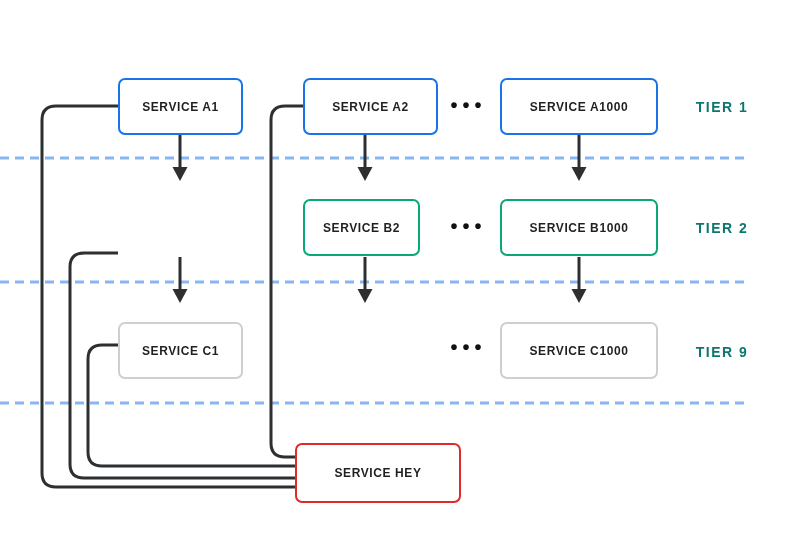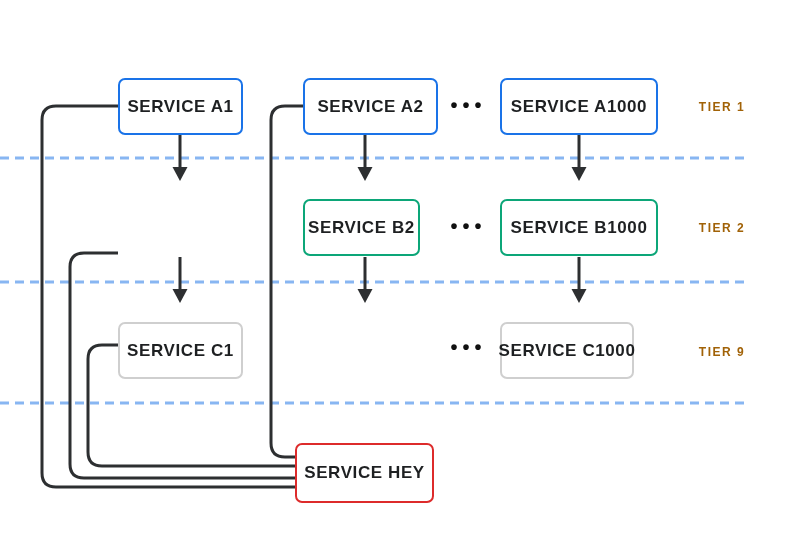--- a/index.html
+++ b/index.html
@@ -24,36 +24,36 @@
     position: absolute;
     height: 57px;
     box-sizing: border-box;
     border: 2px solid #999;
     border-radius: 7px;
     background: #ffffff;
     display: flex;
     align-items: center;
     justify-content: center;
     font-weight: bold;
-    font-size: 17px;
+    font-size: 12px;
     letter-spacing: 0.6px;
     color: #1e2022;
     white-space: nowrap;
   }
   .tier1-border { border-color: #1a73e8; }
   .tier2-border { border-color: #0ca678; }
   .tier3-border { border-color: #cfcfcf; }
   .external-border { border-color: #dd2b2b; }
   .tier-label {
     position: absolute;
     transform: translate(-50%, -50%);
     font-weight: bold;
-    font-size: 12px;
+    font-size: 14px;
     letter-spacing: 1.5px;
-    color: #a16207;
+    color: #0f766e;
     white-space: nowrap;
   }
   .dots {
     position: absolute;
     transform: translate(-50%, -54%);
     font-weight: bold;
     font-size: 20px;
     letter-spacing: 5px;
     text-indent: 5px;
     color: #111111;
@@ -108,19 +108,19 @@
   <div class="svc-box tier1-border" style="left:500px; top:78px; width:158px;">SERVICE A1000</div>
   <div class="dots" style="left:466px; top:106px;">•••</div>
   <div class="tier-label" style="left:722px; top:107px;">TIER 1</div>
 
   <div class="svc-box tier2-border" style="left:303px; top:199px; width:117px;">SERVICE B2</div>
   <div class="svc-box tier2-border" style="left:500px; top:199px; width:158px;">SERVICE B1000</div>
   <div class="dots" style="left:466px; top:227px;">•••</div>
   <div class="tier-label" style="left:722px; top:228px;">TIER 2</div>
 
   <div class="svc-box tier3-border" style="left:118px; top:322px; width:125px;">SERVICE C1</div>
-  <div class="svc-box tier3-border" style="left:500px; top:322px; width:134px;">SERVICE C1000</div>
+  <div class="svc-box tier3-border" style="left:500px; top:322px; width:158px;">SERVICE C1000</div>
   <div class="dots" style="left:466px; top:348px;">•••</div>
   <div class="tier-label" style="left:722px; top:352px;">TIER 9</div>
 
-  <div class="svc-box external-border" style="left:295px; top:443px; width:139px; height:60px;">SERVICE HEY</div>
+  <div class="svc-box external-border" style="left:295px; top:443px; width:166px; height:60px;">SERVICE HEY</div>
 
 </div>
 
 </body></html>

